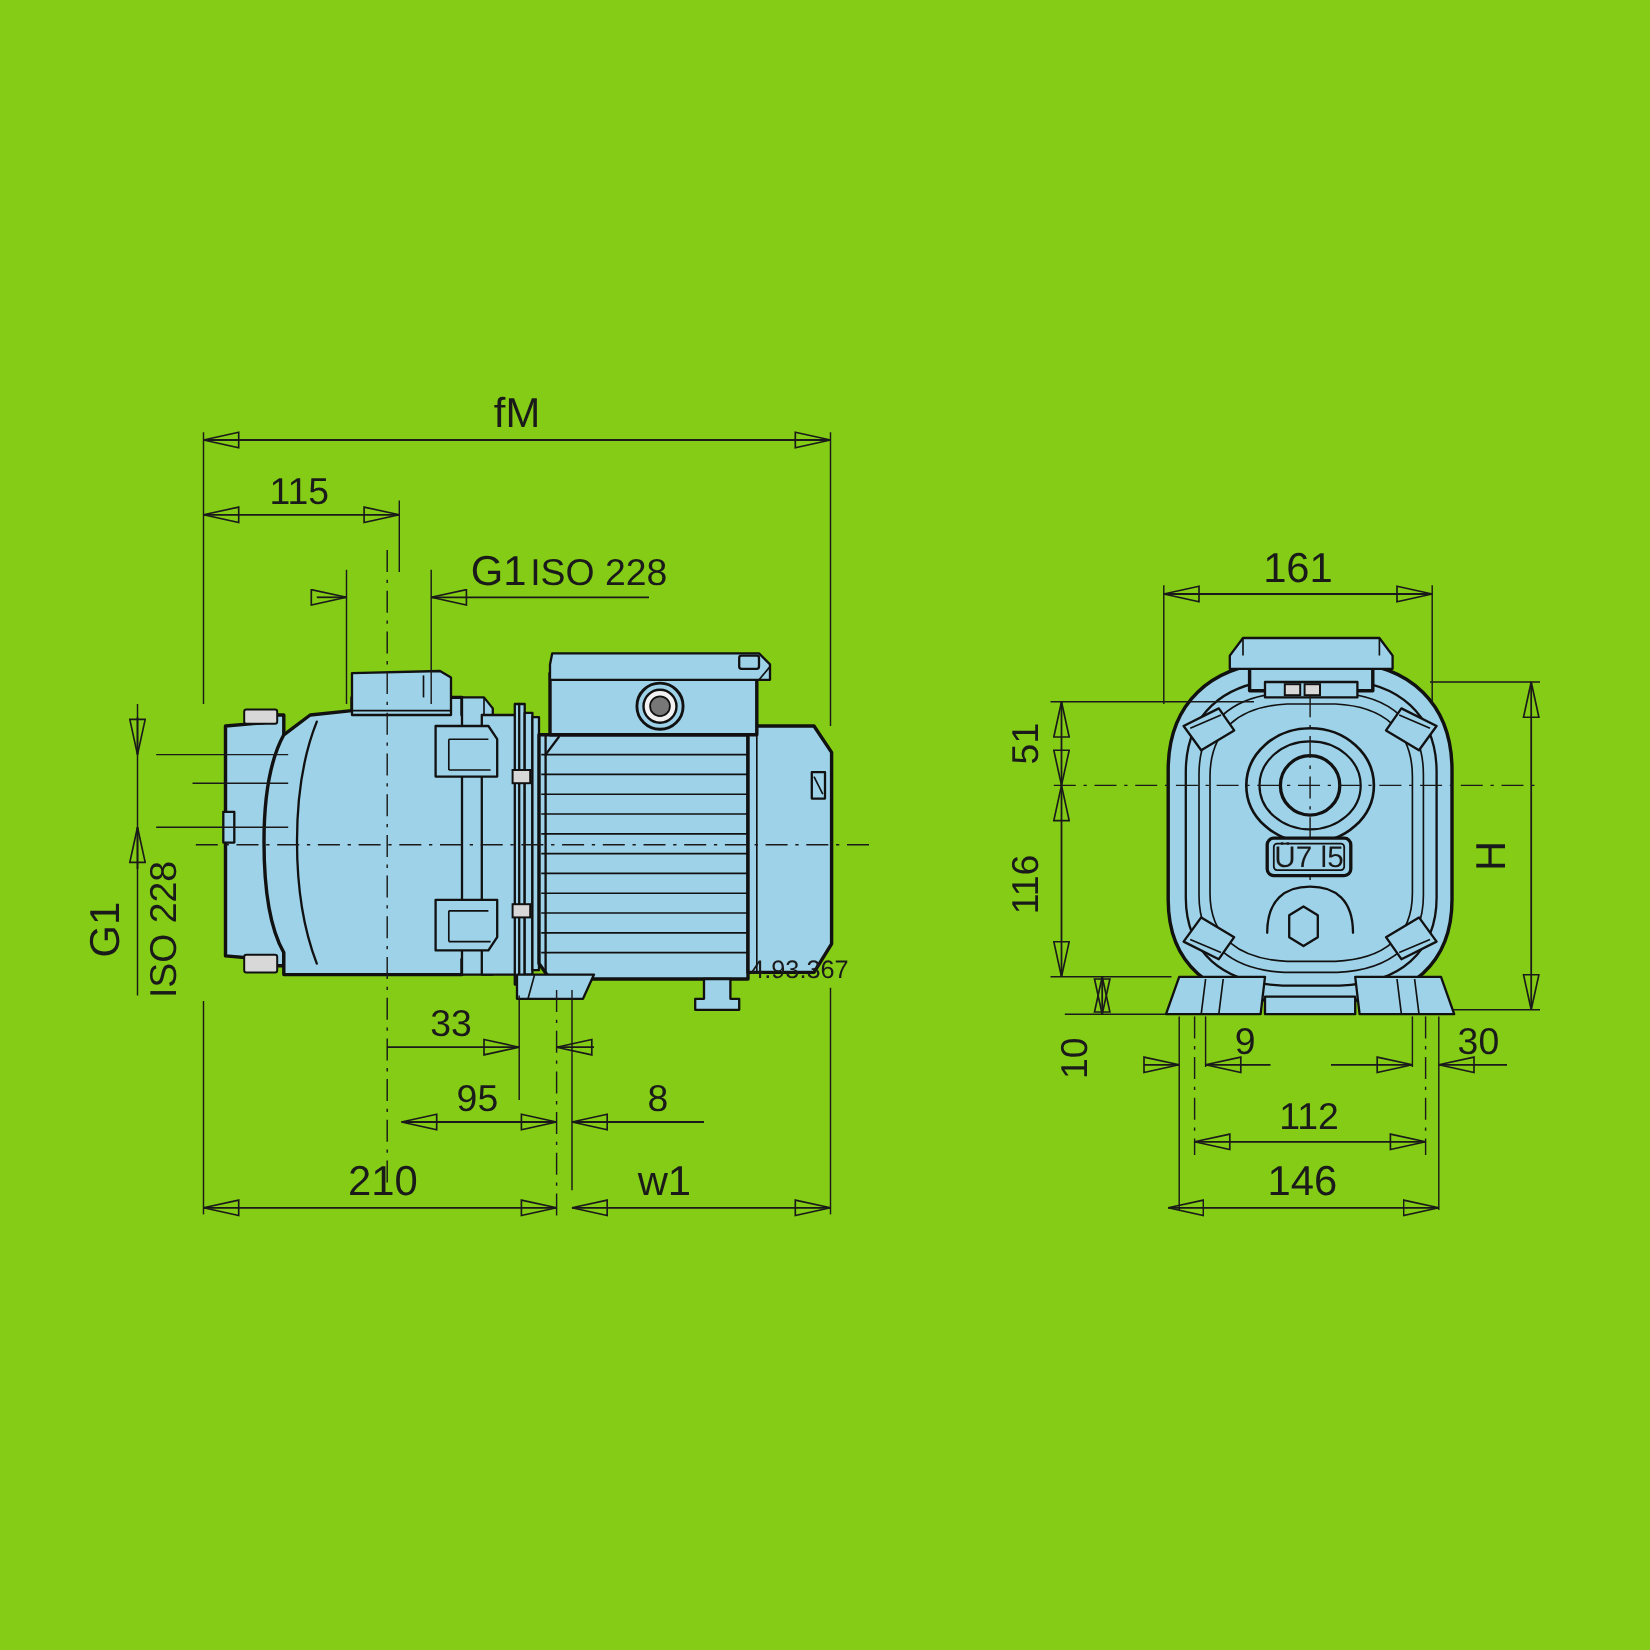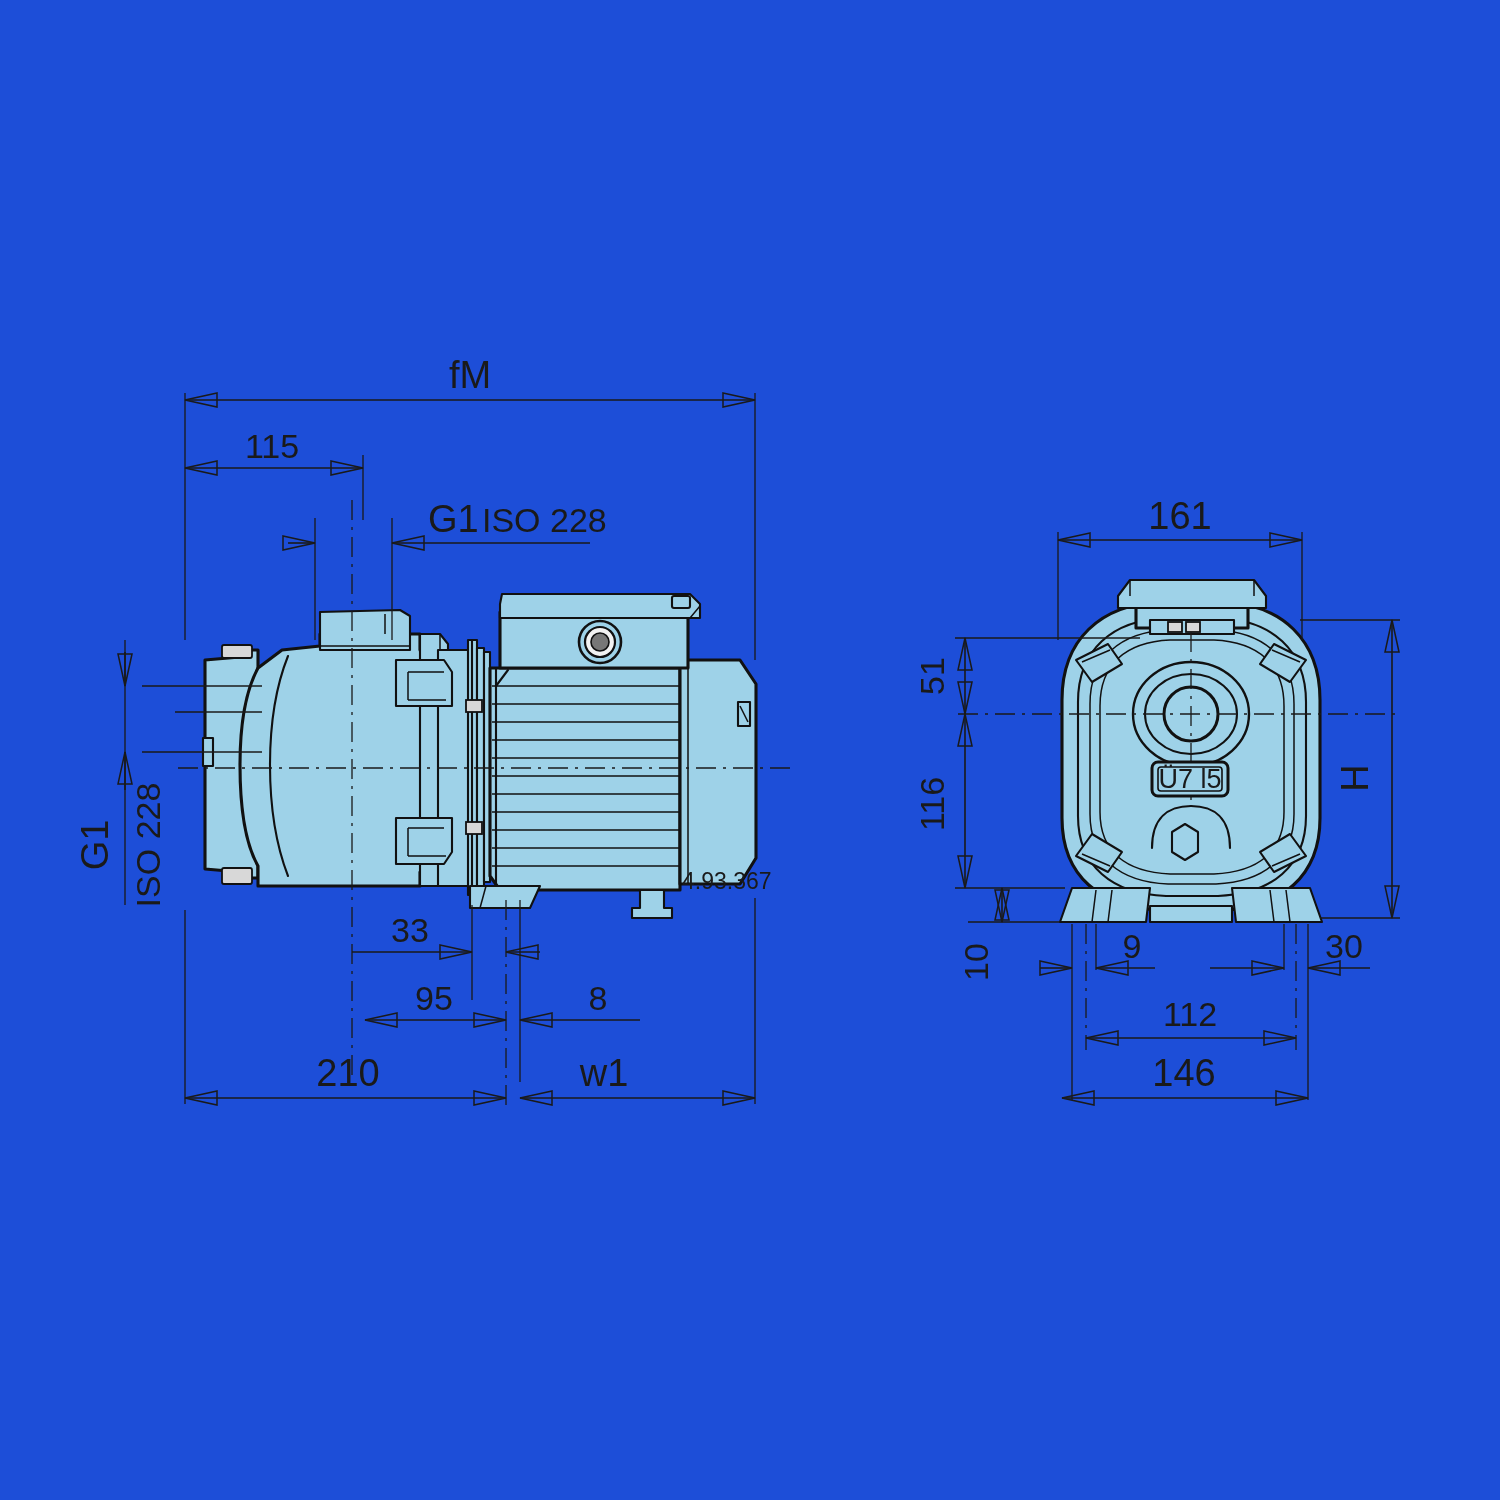--- a/index.html
+++ b/index.html
@@ -1,18 +1,18 @@
 <!DOCTYPE html>
 <html><head>
 <meta charset="utf-8">
 <style>
   html,body{margin:0;padding:0;background:#ffffff;}
   body{width:1500px;height:1500px;overflow:hidden;
        font-family:"Liberation Sans","DejaVu Sans",sans-serif;}
-  #stage{position:relative;width:1500px;height:1500px;background:#1d4ed8;}
+  #stage{position:relative;width:1500px;height:1500px;background:#84cc16;}
   svg{display:block;}
   text{font-family:"Liberation Sans","DejaVu Sans",sans-serif;fill:#1a1a1a;}
   .dimtxt{font-size:34px;}
   .dimtxt-sm{font-size:27px;}
   .dimtxt-lg{font-size:38px;}
   .code{font-size:23px;}
   .dl{stroke:#1a1a1a;stroke-width:1.6;fill:none;}
   .ext{stroke:#1a1a1a;stroke-width:1.3;fill:none;}
   .ctr{stroke:#1a1a1a;stroke-width:1.3;fill:none;stroke-dasharray:20 7 3 7;}
   .out{stroke:#111;stroke-width:3.1;fill:#9ed2e8;stroke-linejoin:round;}

